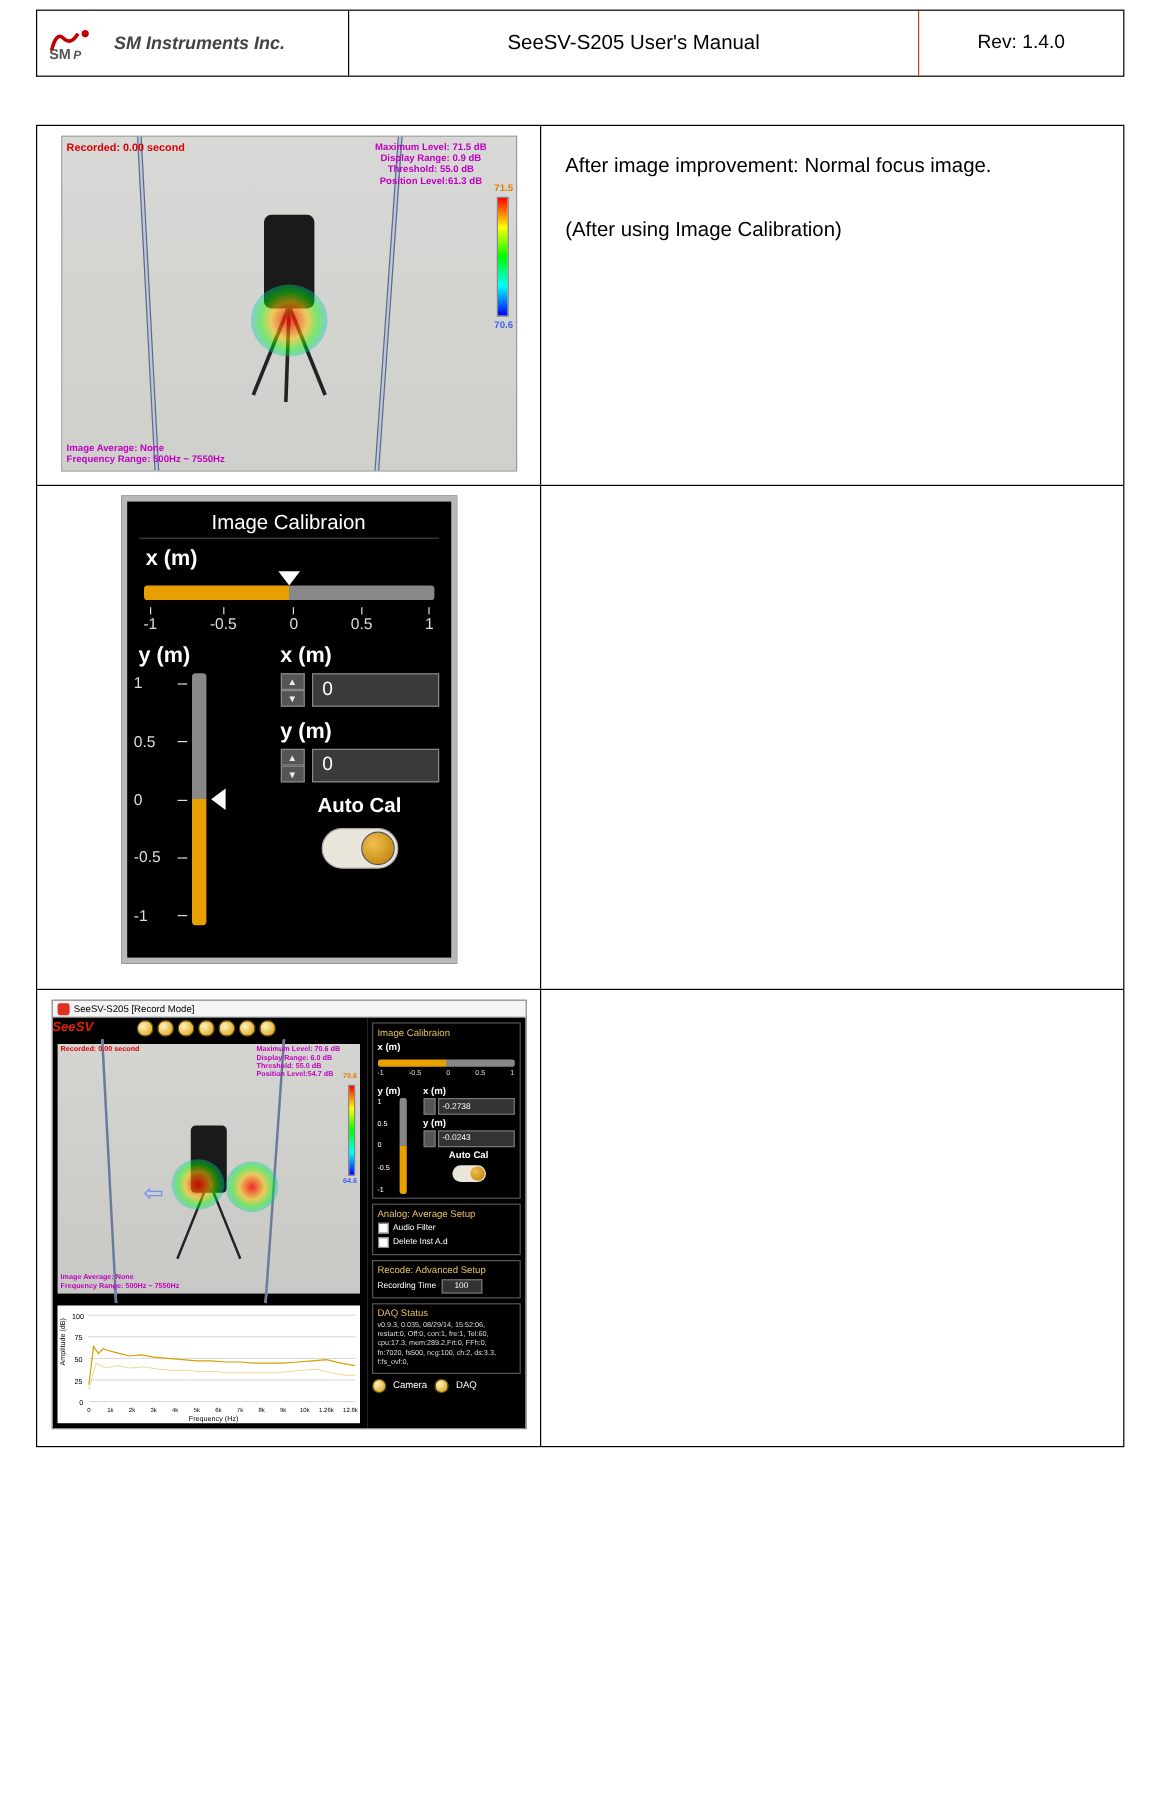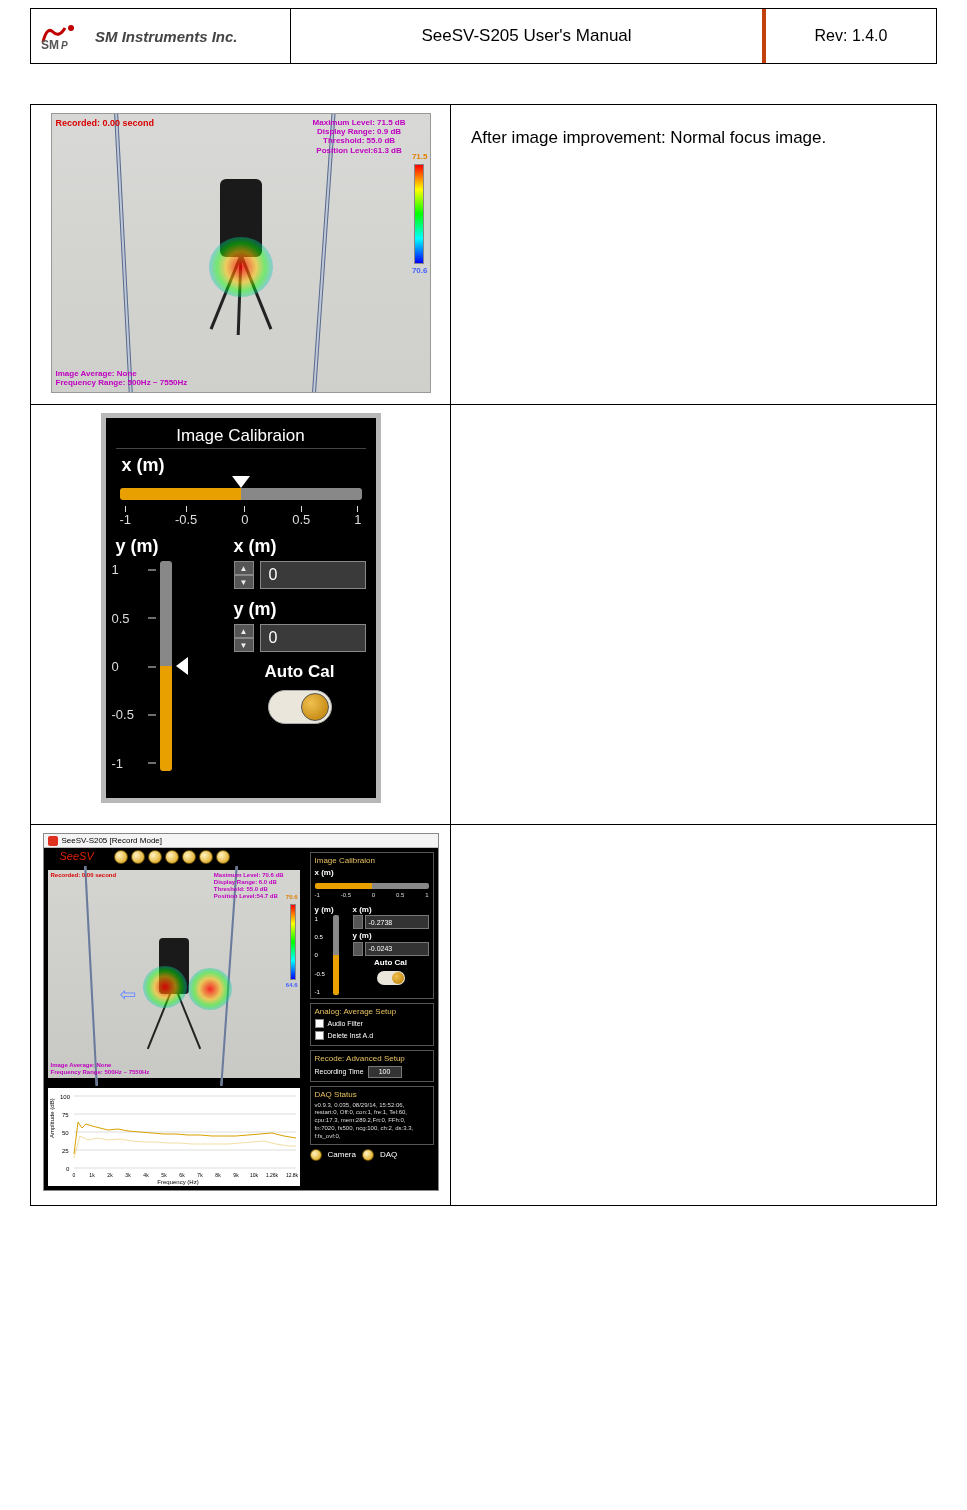--- a/index.html
+++ b/index.html
@@ -39,21 +39,21 @@
   }
   .logo-icon svg { width: 100%; height: 100%; }
   .logo-text {
     font-weight: bold;
     font-style: italic;
     font-size: 15px;
     color: #444;
   }
   .header .title-cell {
     flex: 1;
-    border-right: 4px solid #c2410c;
+    border-right: 1px solid #c2410c;
     display: flex;
     align-items: center;
     justify-content: center;
     font-size: 17px;
   }
   .header .rev-cell {
     width: 170px;
     display: flex;
     align-items: center;
     justify-content: center;
@@ -269,21 +269,21 @@
   .screenshot3 .titlebar {
     height: 14px; display: flex; align-items: center; padding: 0 4px; background: #f4f4f4; border-bottom: 1px solid #bbb;
   }
   .screenshot3 .titlebar .icon {
     width: 10px; height: 10px; background: #e03020; border-radius: 2px; margin-right: 4px;
   }
   .screenshot3 .titlebar .t { font-size: 8px; }
   .screenshot3 .body { position: absolute; top: 14px; left: 0; right: 0; bottom: 0; display: flex; }
   .screenshot3 .leftpane { width: 262px; background: #000; position: relative; }
   .screenshot3 .rightpane { flex: 1; background: #000; padding: 4px; color: #fff; }
-  .screenshot3 .logoRow { position: absolute; top: 2px; left: 16px; color: #e02000; font-weight: normal; font-style: italic; font-size: 11px; }
+  .screenshot3 .logoRow { position: absolute; top: 2px; left: 0; color: #e02000; font-weight: bold; font-style: italic; font-size: 11px; }
   .screenshot3 .toolbar {
     position: absolute; top: 2px; left: 70px; display: flex; gap: 3px;
   }
   .screenshot3 .toolbar .btn {
     width: 14px; height: 14px; border-radius: 50%; background: radial-gradient(circle at 35% 35%, #fff2c0, #d89a00);
     border: 1px solid #6a5000;
   }
   .screenshot3 .camview {
     position: absolute; top: 22px; left: 4px; width: 252px; height: 208px;
     background: linear-gradient(180deg,#d4d4d0,#c8c8c4);
@@ -442,20 +442,21 @@
           <div class="colorbar"></div>
           <div class="cb-bot">70.6</div>
           <div class="botleft">
             <div>Image Average: None</div>
             <div>Frequency Range: 500Hz ~ 7550Hz</div>
           </div>
         </div>
       </div>
       <div class="right-cell">
         <p>After image improvement: Normal focus image.</p>
+        <p style="margin-top:20px">(After using Image Calibration)</p>
       </div>
     </div>
 
     <div class="row row2">
       <div class="left-cell">
         <div class="screenshot2">
           <div class="panel-title">Image Calibraion</div>
           <div class="label-xm-top">x (m)</div>
           <div class="hslider">
             <div class="track"></div>

